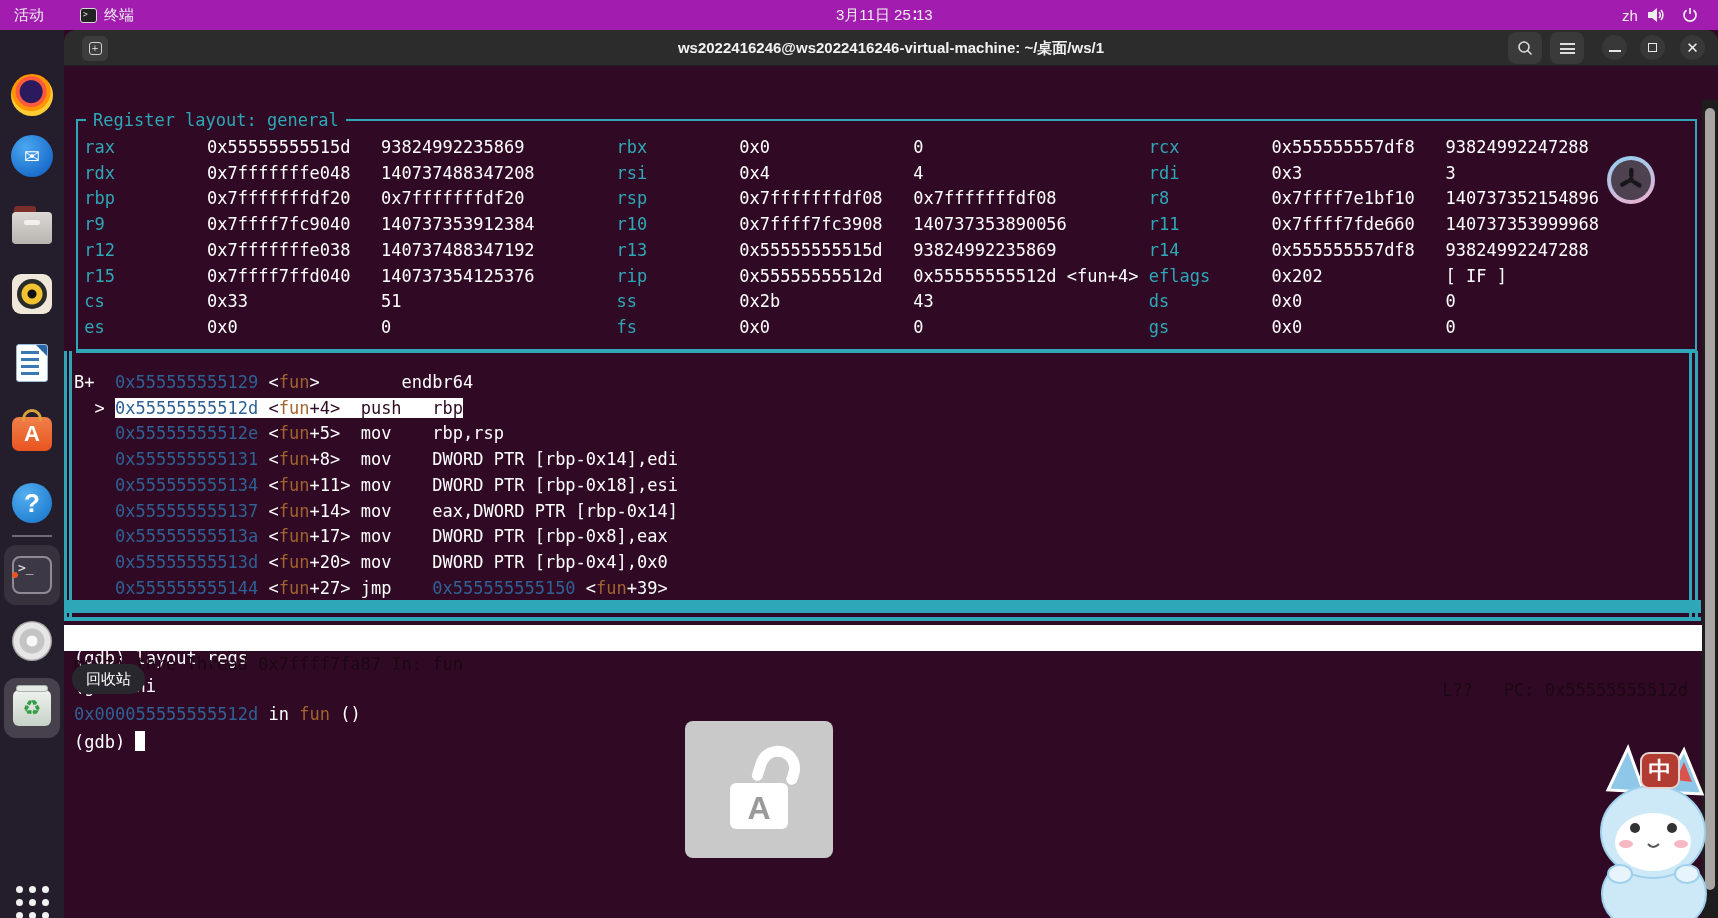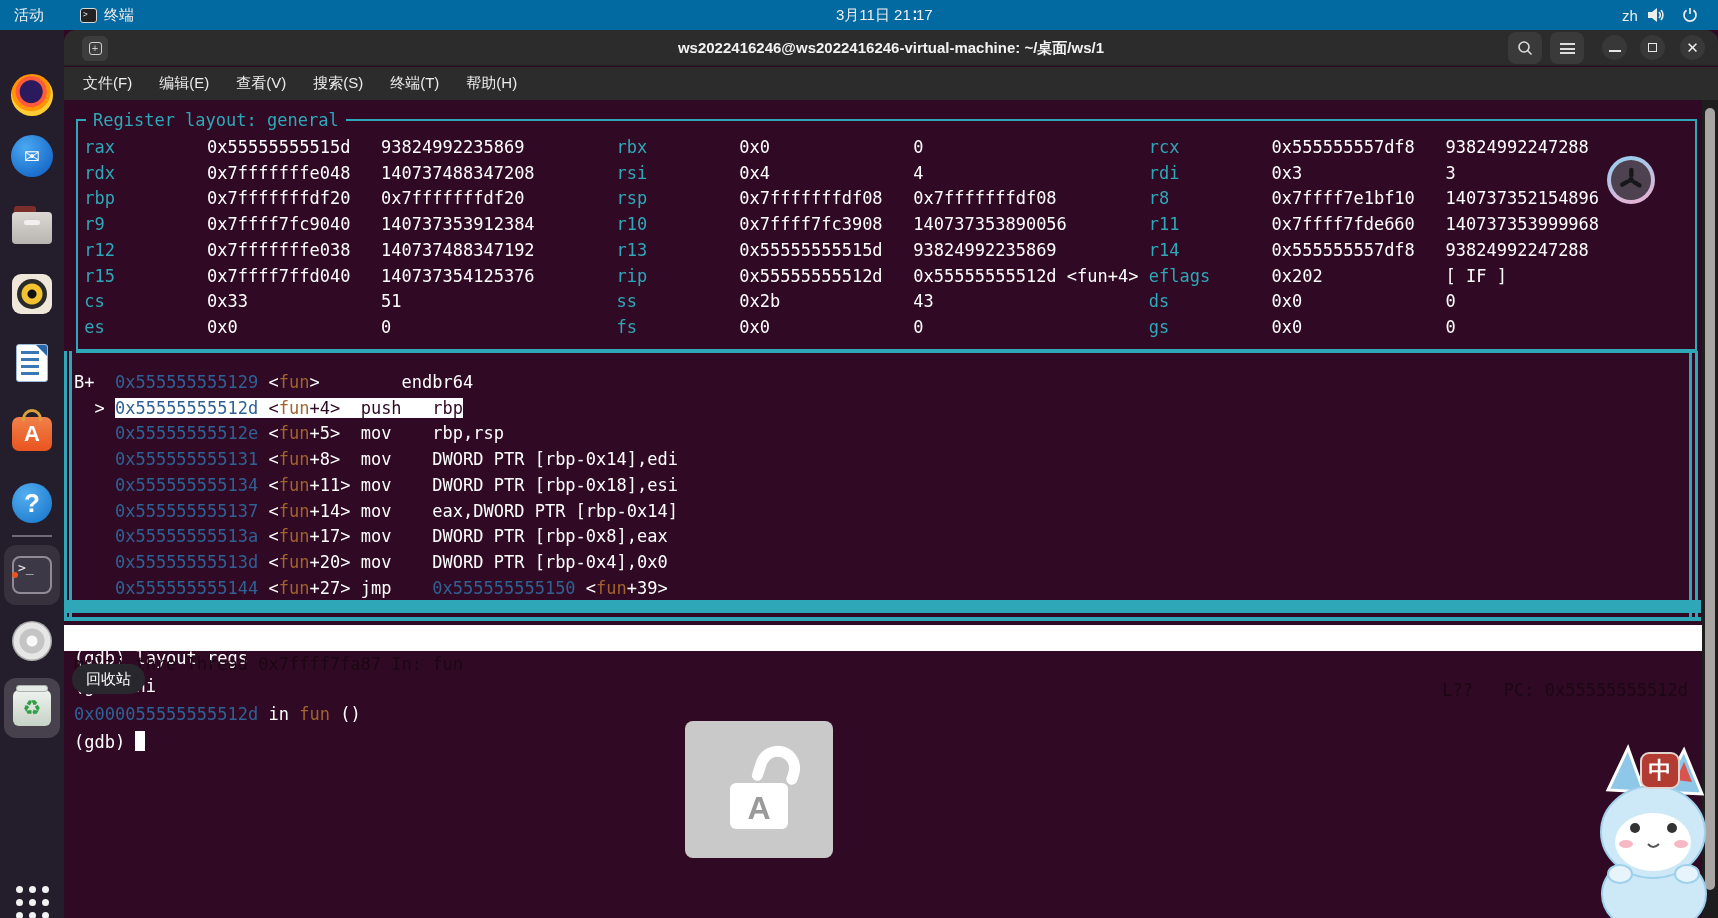--- a/index.html
+++ b/index.html
@@ -3,21 +3,21 @@
 <meta charset="utf-8">
 <style>
   * { margin:0; padding:0; box-sizing:border-box; }
   html,body { background:#000; }
   .screen {
     position:relative; width:1718px; height:918px; overflow:hidden;
     background:#300a24; font-family:"Liberation Sans", sans-serif;
   }
   
   .topbar { position:absolute; left:0; top:0; width:1718px; height:30px;
-    background:#0369a1; color:#eee; font-size:15px; z-index:50; }
+    background:#a21caf; color:#eee; font-size:15px; z-index:50; }
   .tb-item { position:absolute; top:0; height:30px; display:flex; align-items:center; gap:7px; }
   .tb-activities { left:14px; }
   .tb-app { left:80px; }
   .tb-clock { left:836px; }
   .tb-zh { left:1622px; }
   .tb-vol { left:1648px; } .tb-pow { left:1682px; }
   .appicon { width:17px; height:15px; border:1.5px solid #d8d8d8; border-radius:3px;
     background:#222; color:#ddd; font-size:8px; line-height:11px; text-align:left; padding-left:2px;
     font-family:"DejaVu Sans Mono", monospace; }
   
@@ -116,21 +116,21 @@
 
   <div class="topbar">
     <div class="tb-item tb-activities">
         <span>活动</span>
       </div>
     <div class="tb-item tb-app">
       <span class="appicon">&gt;</span>
       <span>终端</span>
     </div>
     <div class="tb-item tb-clock">
-        <span>3月11日 21∶17</span>
+        <span>3月11日 25∶13</span>
       </div>
     <div class="tb-item tb-zh">
         <span>zh</span>
       </div>
     <div class="tb-item tb-vol">
       <svg width="18" height="16" viewBox="0 0 18 16">
           <polygon points="0,5 4,5 9,1 9,15 4,11 0,11" fill="#eee"></polygon>
           <path d="M11 5 a4.5 4.5 0 0 1 0 6 M13 3 a7.5 7.5 0 0 1 0 10" stroke="#eee" stroke-width="1.6" fill="none"></path>
         </svg>
     </div>
@@ -220,28 +220,20 @@
       <div class="circ-btn min-btn">
           <div class="min-glyph"></div>
         </div>
       <div class="circ-btn max-btn">
           <div class="max-glyph"></div>
         </div>
       <div class="circ-btn close-btn">
           <span class="close-glyph">✕</span>
         </div>
     </div>
-    <div class="menubar" id="menubar">
-        <span class="menu-item">文件(F)</span>
-        <span class="menu-item">编辑(E)</span>
-        <span class="menu-item">查看(V)</span>
-        <span class="menu-item">搜索(S)</span>
-        <span class="menu-item">终端(T)</span>
-        <span class="menu-item">帮助(H)</span>
-      </div>
   </div>
 
   <div id="termlayer">
     <div class="regs-box"></div>
     <div class="regs-title">Register layout: general</div>
 
     <div class="teal" style="left:76px; top:351px; width:1621px; height:2px"></div>
     <div class="teal" style="left:64px; top:351px; width:3px; height:270px"></div>
     <div class="teal" style="left:69px; top:351px; width:3px; height:270px"></div>
     <div class="teal" style="left:1689px; top:351px; width:3px; height:270px"></div>

